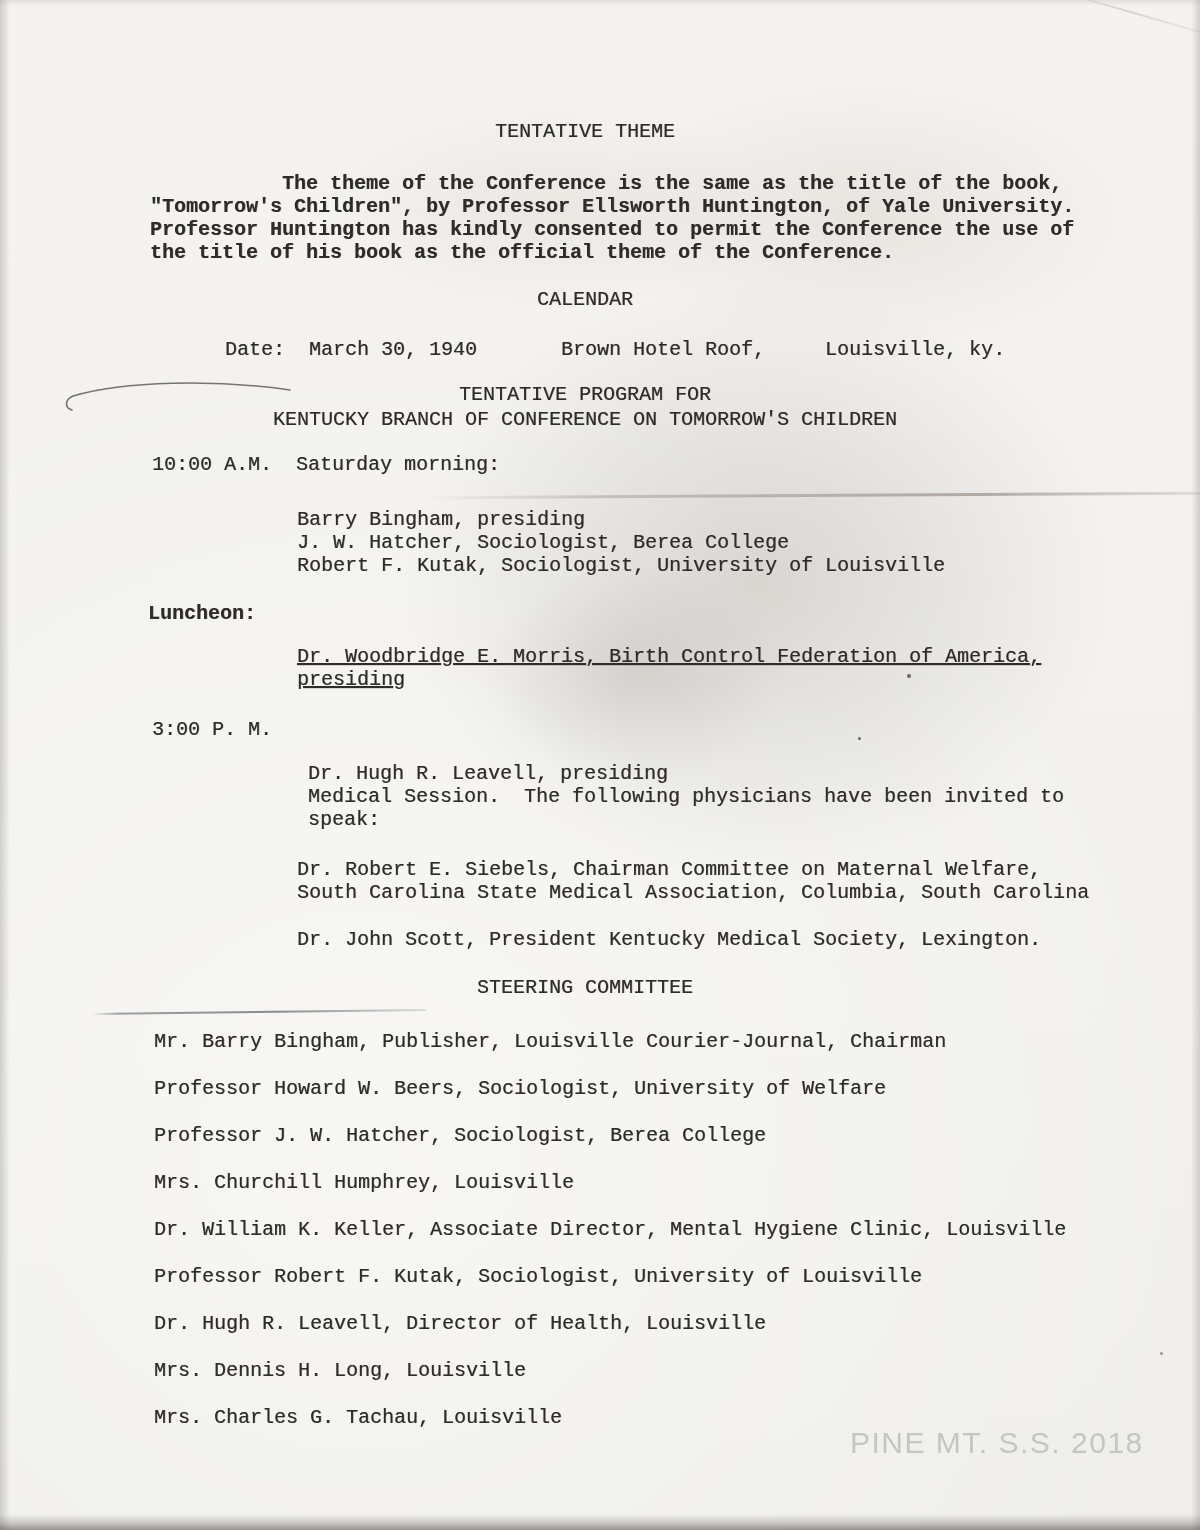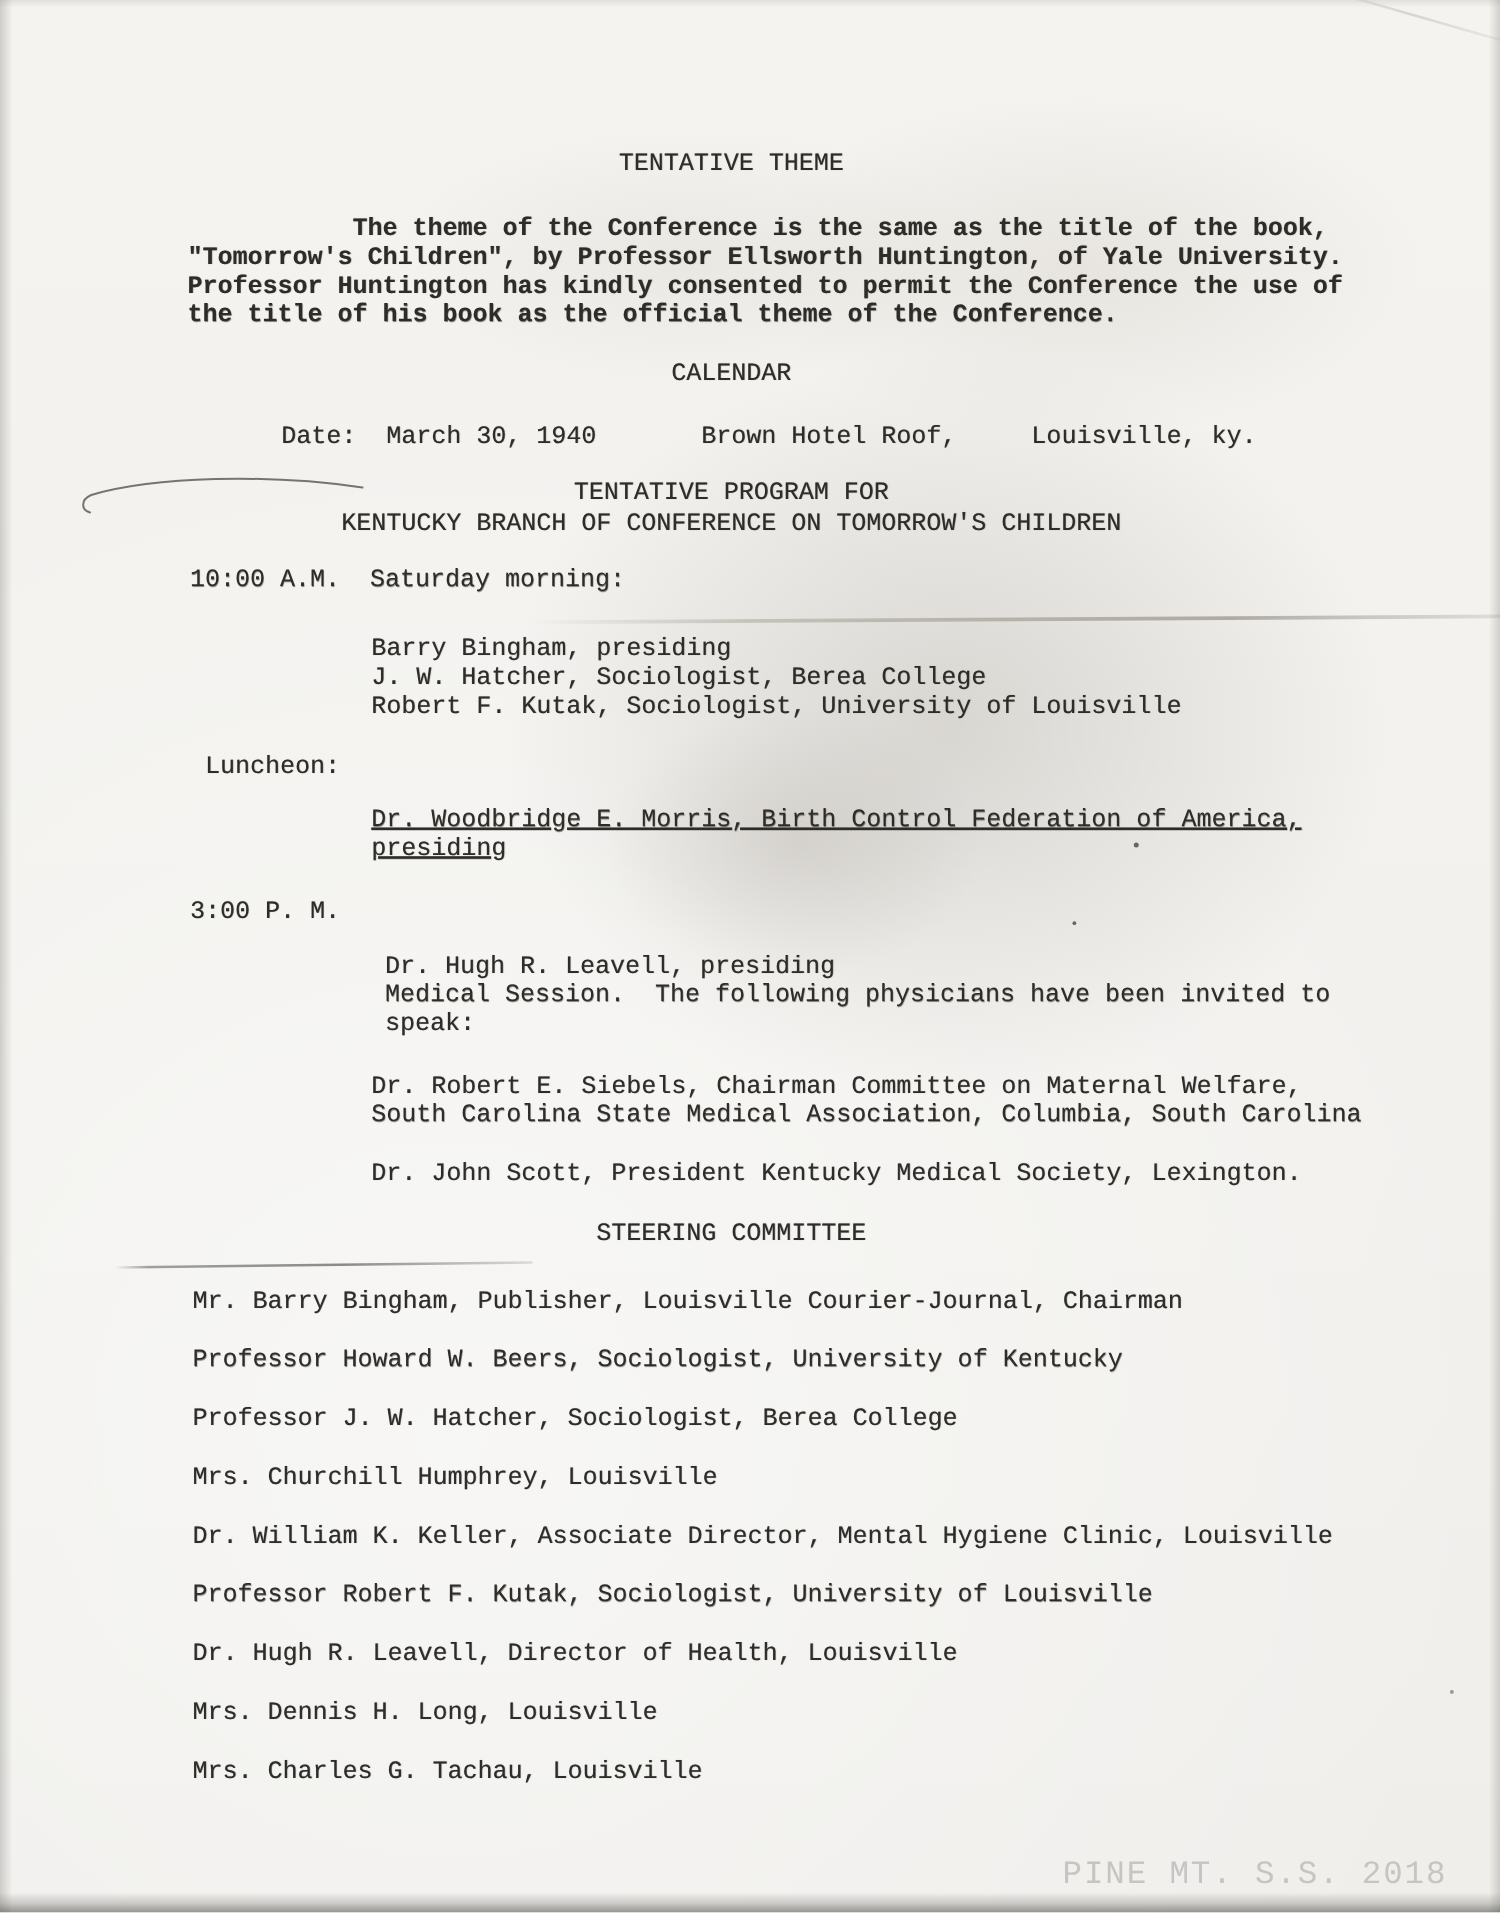--- a/index.html
+++ b/index.html
@@ -29,39 +29,39 @@
   .center { left: 0; width: 1170px; text-align: center; }
 
   
   .h-theme      { top: 120px; }
   .theme-body   { top: 172px; left: 150px; font-weight: bold; }
   .h-calendar   { top: 288px; }
   .date-line    { top: 338px; left: 225px; }
   .h-program    { top: 382px; line-height: 25px; }
   .time-1000    { top: 453px; left: 152px; }
   .speakers-am  { top: 508px; left: 297px; }
-  .luncheon-lbl { top: 602px; left: 164px; }
+  .luncheon-lbl { top: 602px; left: 148px; font-weight: bold; }
   .speaker-lunch{ top: 645px; left: 297px; text-decoration: underline; }
   .time-300     { top: 718px; left: 152px; }
   .pm-intro     { top: 762px; left: 297px; margin-left: 11px; }
   .pm-speaker1  { top: 858px; left: 297px; }
   .pm-speaker2  { top: 928px; left: 297px; }
   .h-steering   { top: 976px; }
   .committee    { position: absolute; top: 1030px; left: 154px; }
   .committee-item {
     position: relative;
     white-space: pre;
     margin-bottom: 24px;
     text-shadow: 0.4px 0.3px 0.6px rgba(40,36,32,0.55);
   }
   .watermark {
     position: absolute;
-    top: 1488px; left: 850px;
-    font-family: Liberation Mono, monospace;
-    font-size: 26px;
+    top: 1431px; left: 850px;
+    font-family: Liberation Sans, sans-serif;
+    font-size: 30px;
     letter-spacing: 1.5px;
     color: #c5c5c4;
     text-shadow: none;
   }
 
   
   .pencil-swoosh { position: absolute; left: 62px; top: 380px; width: 240px; height: 36px; opacity: 0.8; }
   .pencil-line {
     position: absolute; left: 92px; top: 1011px; width: 334px; height: 2px;
     transform: rotate(-0.7deg); opacity: 0.8;
@@ -144,21 +144,21 @@
   <div class="ink pm-speaker1">Dr. Robert E. Siebels, Chairman Committee on Maternal Welfare,
 South Carolina State Medical Association, Columbia, South Carolina</div>
 
   <div class="ink pm-speaker2">Dr. John Scott, President Kentucky Medical Society, Lexington.</div>
 
   <div class="ink center h-steering">STEERING COMMITTEE</div>
 
   <div class="committee">
 
   <div class="committee-item">Mr. Barry Bingham, Publisher, Louisville Courier-Journal, Chairman</div>
-      <div class="committee-item">Professor Howard W. Beers, Sociologist, University of Kentucky</div>
+      <div class="committee-item">Professor Howard W. Beers, Sociologist, University of Welfare</div>
       <div class="committee-item">Professor J. W. Hatcher, Sociologist, Berea College</div>
       <div class="committee-item">Mrs. Churchill Humphrey, Louisville</div>
       <div class="committee-item">Dr. William K. Keller, Associate Director, Mental Hygiene Clinic, Louisville</div>
       <div class="committee-item">Professor Robert F. Kutak, Sociologist, University of Louisville</div>
       <div class="committee-item">Dr. Hugh R. Leavell, Director of Health, Louisville</div>
       <div class="committee-item">Mrs. Dennis H. Long, Louisville</div>
       <div class="committee-item">Mrs. Charles G. Tachau, Louisville</div>
     </div>
 
   <div class="watermark">PINE MT. S.S.  2018</div>

